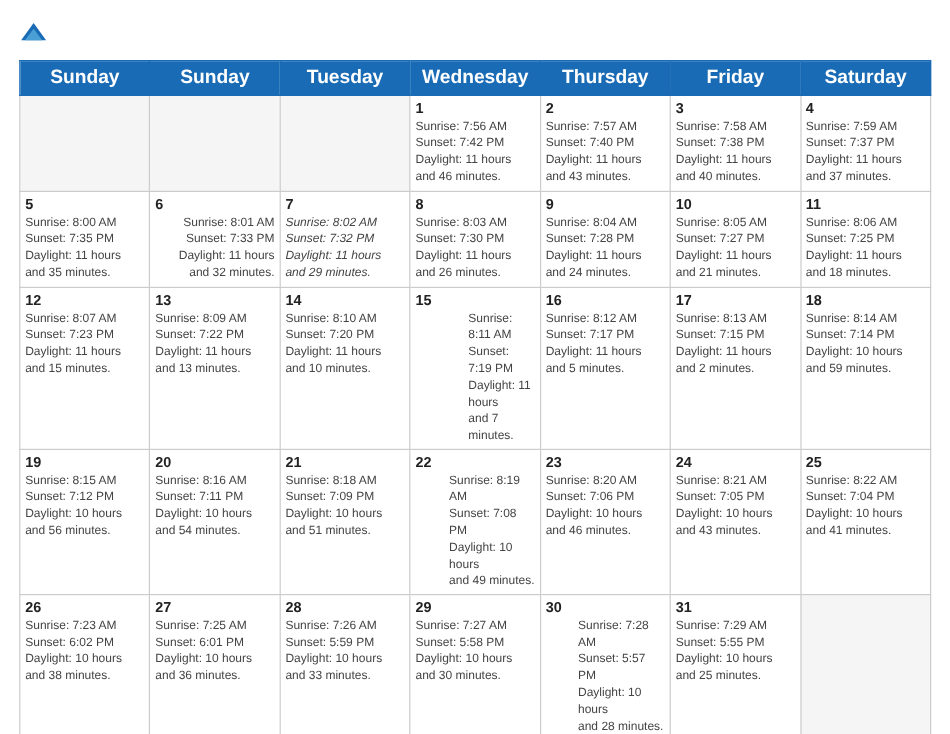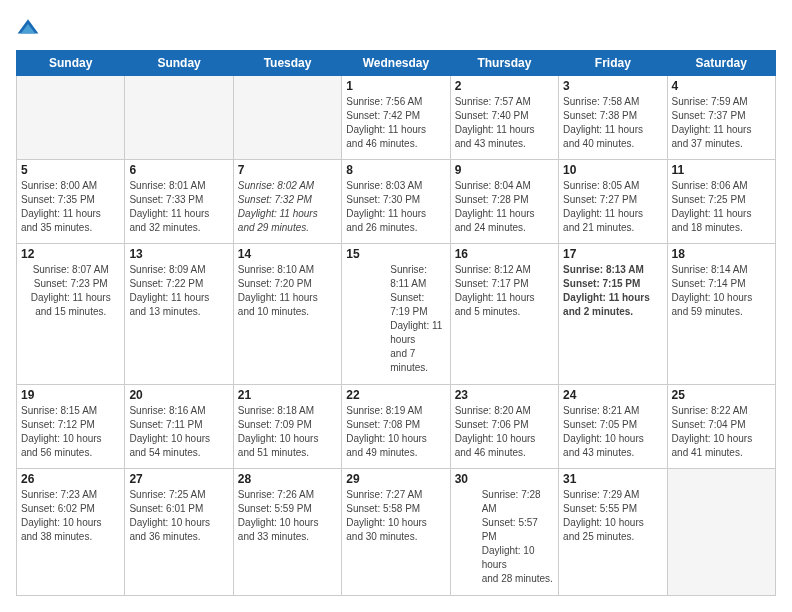--- a/index.html
+++ b/index.html
@@ -64,21 +64,21 @@
       border: 1px solid #ccc;
       border-collapse: collapse;
       width: 100%;
       table-layout: fixed;
     }
     .calendar th {
       background: #1a6bb5;
       color: #fff;
       text-align: center;
       padding: 5px 2px;
-      font-size: 12px;
+      font-size: 16px;
       border: 1px solid #1a6bb5;
     }
     .calendar td {
       border: 1px solid #ccc;
       vertical-align: top;
       padding: 3px 4px;
       font-size: 9.5px;
       color: #333;
       background: #fff;
       height: 80px;
@@ -170,21 +170,21 @@
         <tr>
           <td>
             <div class="day-num">5</div>
             <div class="day-info" style="white-space: pre-line;">Sunrise: 8:00 AM
 Sunset: 7:35 PM
 Daylight: 11 hours
 and 35 minutes.</div>
           </td>
           <td>
             <div class="day-num">6</div>
-            <div class="day-info" style="white-space: pre-line;">Sunrise: 8:01 AM
+            <div class="day-info" style="white-space: pre-line; text-align: right;">Sunrise: 8:01 AM
 Sunset: 7:33 PM
 Daylight: 11 hours
 and 32 minutes.</div>
           </td>
           <td>
             <div class="day-num">7</div>
             <div class="day-info" style="white-space: pre-line; font-style: italic;">Sunrise: 8:02 AM
 Sunset: 7:32 PM
 Daylight: 11 hours
 and 29 minutes.</div>
@@ -214,21 +214,21 @@
             <div class="day-num">11</div>
             <div class="day-info" style="white-space: pre-line;">Sunrise: 8:06 AM
 Sunset: 7:25 PM
 Daylight: 11 hours
 and 18 minutes.</div>
           </td>
         </tr>
         <tr>
           <td>
             <div class="day-num">12</div>
-            <div class="day-info" style="white-space: pre-line; text-align: center;">Sunrise: 8:07 AM
+            <div class="day-info" style="white-space: pre-line;">Sunrise: 8:07 AM
 Sunset: 7:23 PM
 Daylight: 11 hours
 and 15 minutes.</div>
           </td>
           <td>
             <div class="day-num">13</div>
             <div class="day-info" style="white-space: pre-line;">Sunrise: 8:09 AM
 Sunset: 7:22 PM
 Daylight: 11 hours
 and 13 minutes.</div>
@@ -249,21 +249,21 @@
           </td>
           <td>
             <div class="day-num">16</div>
             <div class="day-info" style="white-space: pre-line;">Sunrise: 8:12 AM
 Sunset: 7:17 PM
 Daylight: 11 hours
 and 5 minutes.</div>
           </td>
           <td>
             <div class="day-num">17</div>
-            <div class="day-info" style="white-space: pre-line; font-weight: bold;">Sunrise: 8:13 AM
+            <div class="day-info" style="white-space: pre-line;">Sunrise: 8:13 AM
 Sunset: 7:15 PM
 Daylight: 11 hours
 and 2 minutes.</div>
           </td>
           <td>
             <div class="day-num">18</div>
             <div class="day-info" style="white-space: pre-line;">Sunrise: 8:14 AM
 Sunset: 7:14 PM
 Daylight: 10 hours
 and 59 minutes.</div>
@@ -286,21 +286,21 @@
           </td>
           <td>
             <div class="day-num">21</div>
             <div class="day-info" style="white-space: pre-line;">Sunrise: 8:18 AM
 Sunset: 7:09 PM
 Daylight: 10 hours
 and 51 minutes.</div>
           </td>
           <td>
             <div class="day-num">22</div>
-            <div class="day-info" style="white-space: pre-line;">Sunrise: 8:19 AM
+            <div class="day-info" style="white-space: pre-line; margin-left: 28px;">Sunrise: 8:19 AM
 Sunset: 7:08 PM
 Daylight: 10 hours
 and 49 minutes.</div>
           </td>
           <td>
             <div class="day-num">23</div>
             <div class="day-info" style="white-space: pre-line;">Sunrise: 8:20 AM
 Sunset: 7:06 PM
 Daylight: 10 hours
 and 46 minutes.</div>

